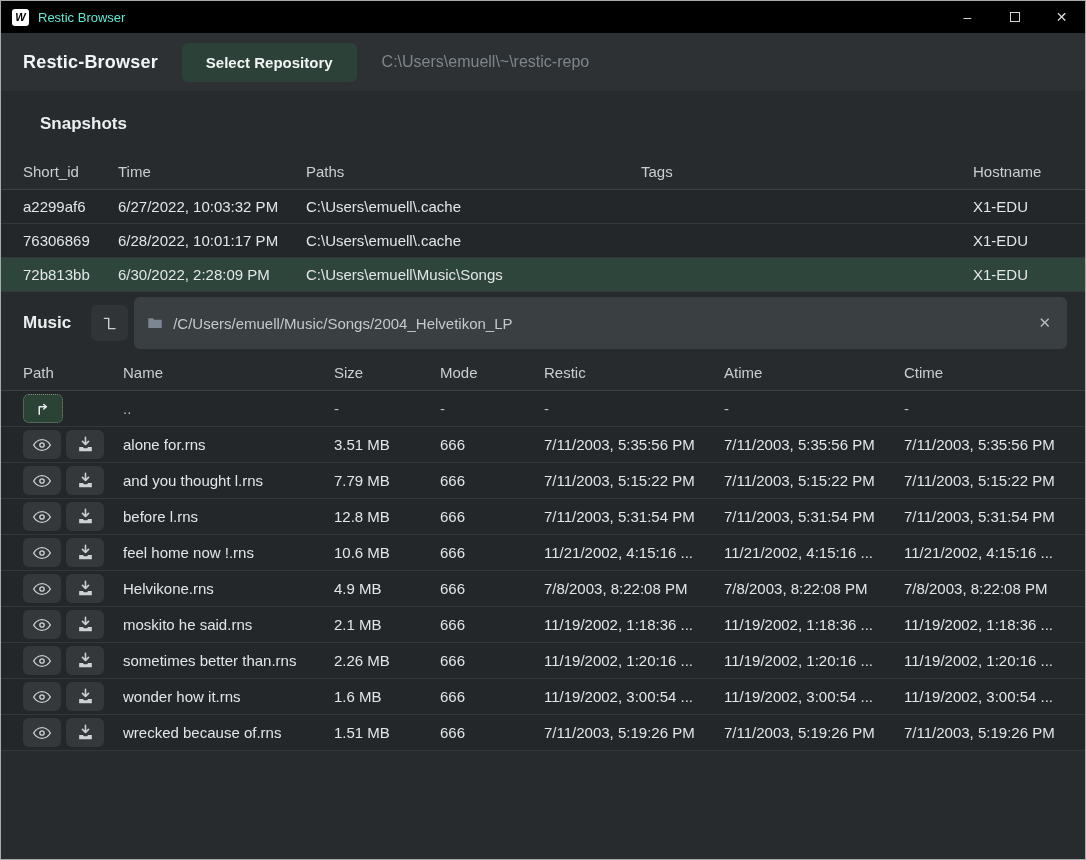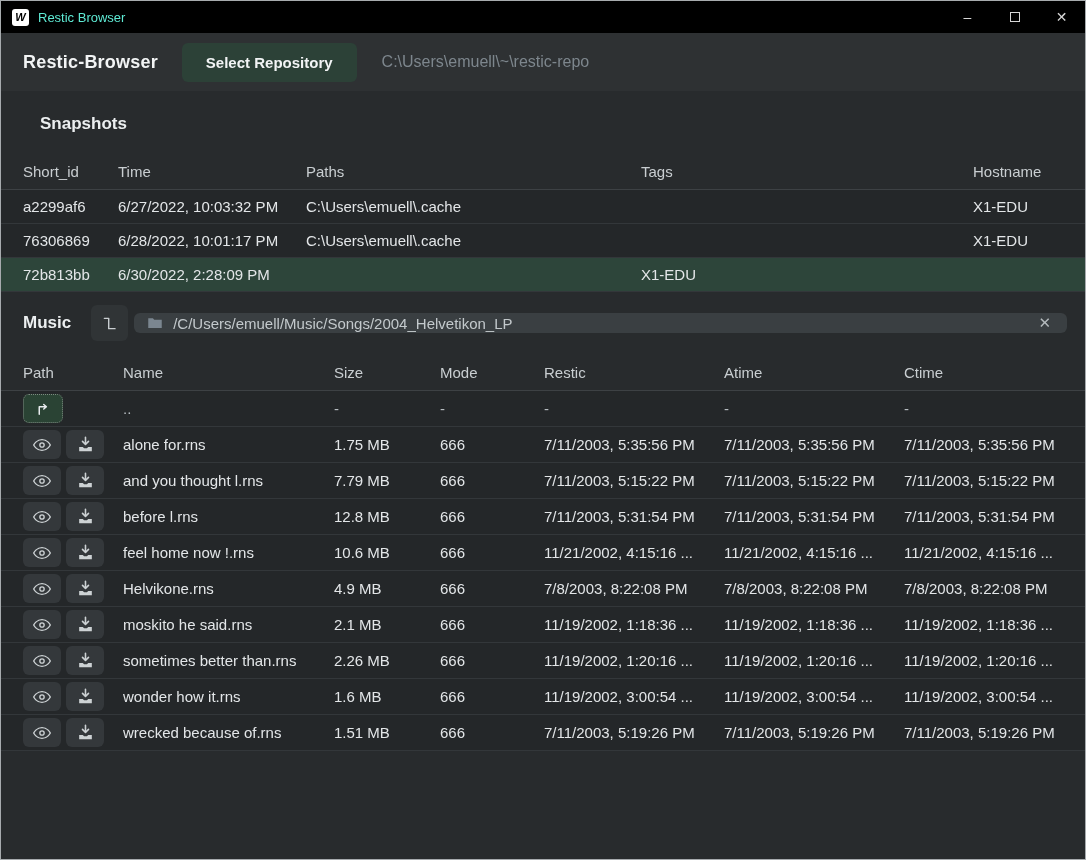--- a/index.html
+++ b/index.html
@@ -58,21 +58,21 @@
   .snap-row.selected { background:#2d453a; }
   
   .files-bar { display:flex; align-items:center; margin:13px 18px 0 22px; height:36px; }
   .files-title { font-size:17px; font-weight:bold; color:#eceff0; }
   .icon-btn-sq {
     width:37px; height:36px; margin-left:20px;
     background:#303436; border:none; border-radius:6px;
     display:flex; align-items:center; justify-content:center; cursor:pointer;
   }
   .path-box {
-    flex:1; margin-left:6px; height:20px; background:#3a3f42; border-radius:6px;
+    flex:1; margin-left:6px; height:52px; background:#3a3f42; border-radius:6px;
     display:flex; align-items:center; padding:0 12px; gap:9px;
   }
   .path-text { flex:1; font-size:15px; color:#c3c9cc; white-space:nowrap; overflow:hidden; }
   .clear-btn { background:none; border:none; color:#b4babd; font-size:15px; cursor:pointer; padding:2px 4px; }
   
   .file-head, .file-row {
     display:grid;
     grid-template-columns:100px 211px 106px 104px 180px 180px 1fr;
     align-items:center;
     padding:0 6px 0 22px;
@@ -139,20 +139,21 @@
       <span class="cell-ellip">76306869</span>
       <span class="cell-ellip">6/28/2022, 10:01:17 PM</span>
       <span class="cell-ellip">C:\Users\emuell\.cache</span>
       <span class="cell-ellip"></span>
       <span class="cell-ellip">X1-EDU</span>
     </div>
 
     <div class="snap-row selected">
       <span class="cell-ellip">72b813bb</span>
       <span class="cell-ellip">6/30/2022, 2:28:09 PM</span>
+      <span class="cell-ellip">C:\Users\emuell\Music\Songs</span>
       <span class="cell-ellip"></span>
       <span class="cell-ellip">X1-EDU</span>
     </div>
 
 </div>
 
 <div class="files-bar">
   <span class="files-title">Music</span>
   <button class="icon-btn-sq">
     <svg viewBox="0 0 24 24" width="19" height="19" fill="none" stroke="#c9ced1" stroke-width="1.8" stroke-linecap="round">
@@ -206,21 +207,21 @@
         </button>
         <button class="row-icon-btn">
           <svg viewBox="0 0 24 24" width="19" height="19">
             <path d="M12 3v8" stroke="#cdd2d4" stroke-width="2" fill="none" stroke-linecap="round"></path>
             <path d="M8.2 8l3.8 3.8L15.8 8" stroke="#cdd2d4" stroke-width="2" fill="none" stroke-linecap="round" stroke-linejoin="round"></path>
             <path d="M4 20.5h16v-5.5h-4.6l-1.6 1.8h-3.6L8.6 15H4z" fill="#cdd2d4"></path>
           </svg>
         </button>
       </span>
       <span class="cell-ellip">alone for.rns</span>
-      <span class="cell-ellip">1.75 MB</span>
+      <span class="cell-ellip">3.51 MB</span>
       <span class="cell-ellip">666</span>
       <span class="cell-ellip">7/11/2003, 5:35:56 PM</span>
       <span class="cell-ellip">7/11/2003, 5:35:56 PM</span>
       <span class="cell-ellip">7/11/2003, 5:35:56 PM</span>
     </div>
 
     <div class="file-row">
       <span class="row-icons">
         <button class="row-icon-btn">
           <svg viewBox="0 0 24 24" width="20" height="20" fill="none" stroke="#cdd2d4" stroke-width="1.6">

